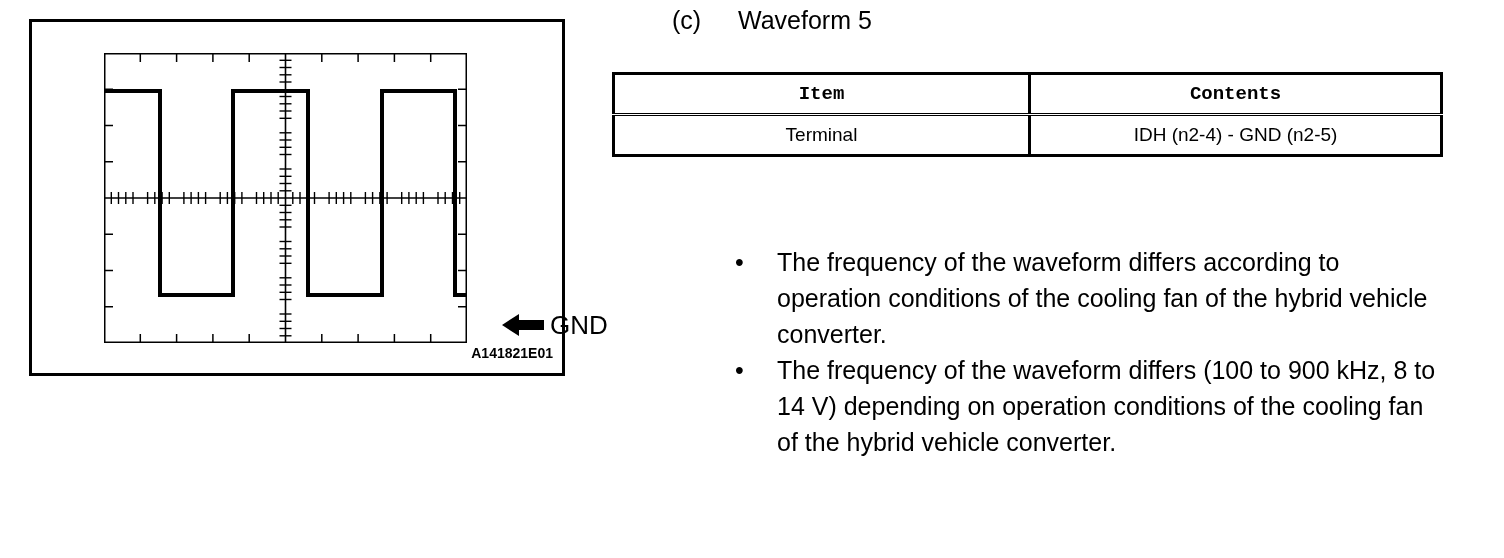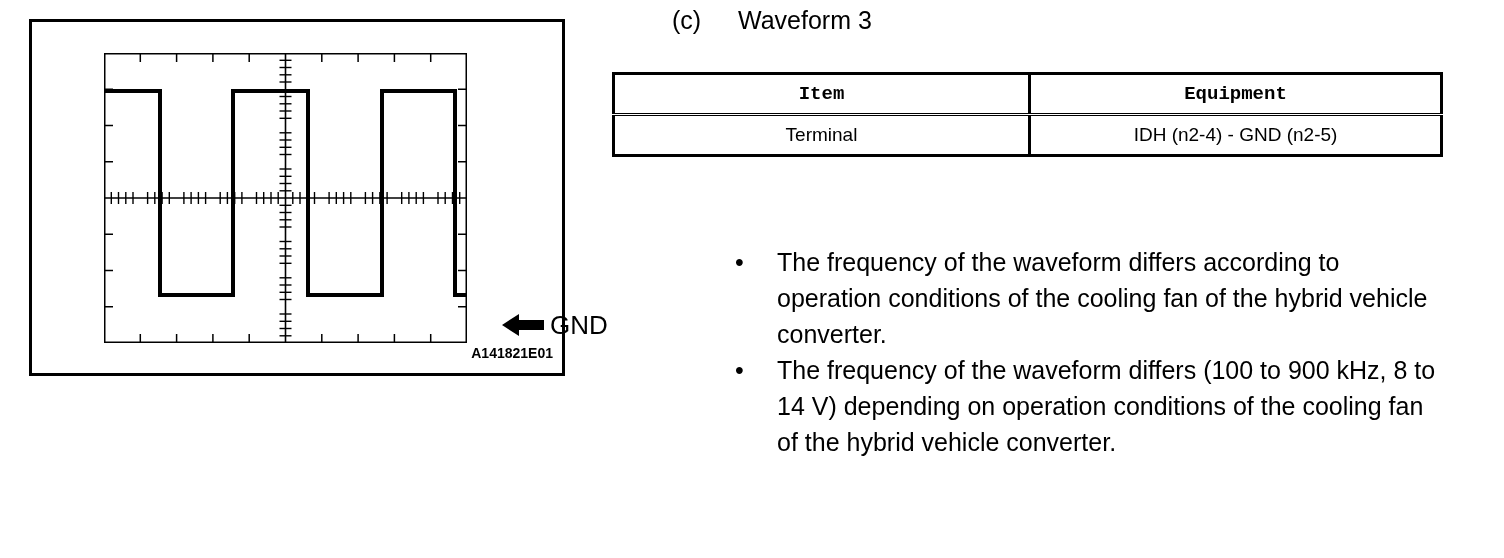--- a/index.html
+++ b/index.html
@@ -284,32 +284,32 @@
       <path d="M0 13 L17 2 L17 8 L42 8 L42 18 L17 18 L17 24 Z" fill="#000"></path>
     </svg>
     <span id="gnd-label">GND</span>
   </div>
 
   <div id="figure-id">A141821E01</div>
 </div>
 
 <div id="section-heading">
   <span id="heading-marker">(c)</span>
-  <span>Waveform 3</span>
+  <span>Waveform 5</span>
 </div>
 
 <table id="spec-table">
   <colgroup>
       <col class="c1">
       <col class="c2">
     </colgroup>
   <thead>
     <tr>
       <th class="col-item">Item</th>
-      <th>Equipment</th>
+      <th>Contents</th>
     </tr>
   </thead>
   <tbody>
     <tr class="row-terminal">
       <td class="col-item">Terminal</td>
       <td>IDH (n2-4) - GND (n2-5)</td>
     </tr>
   </tbody>
 </table>
 

